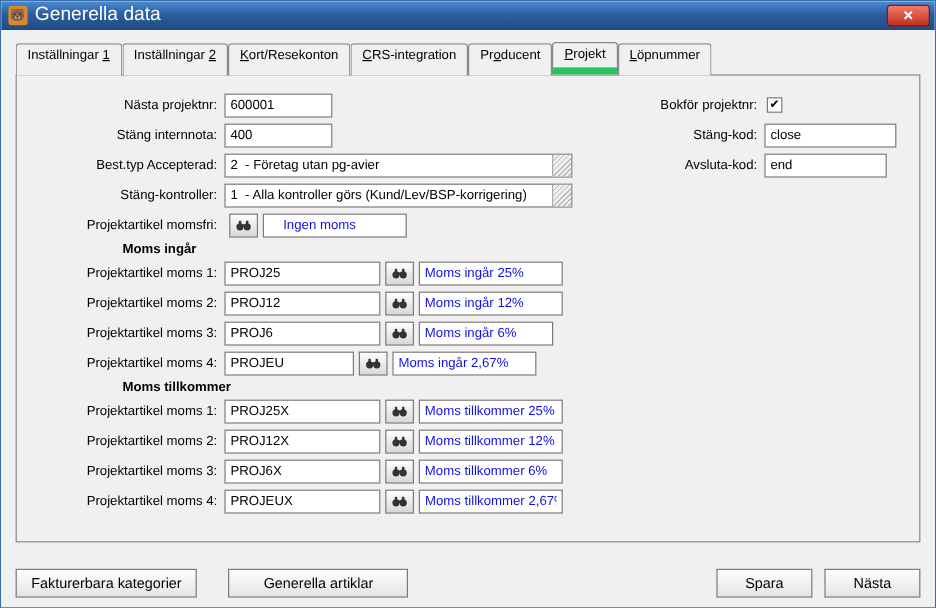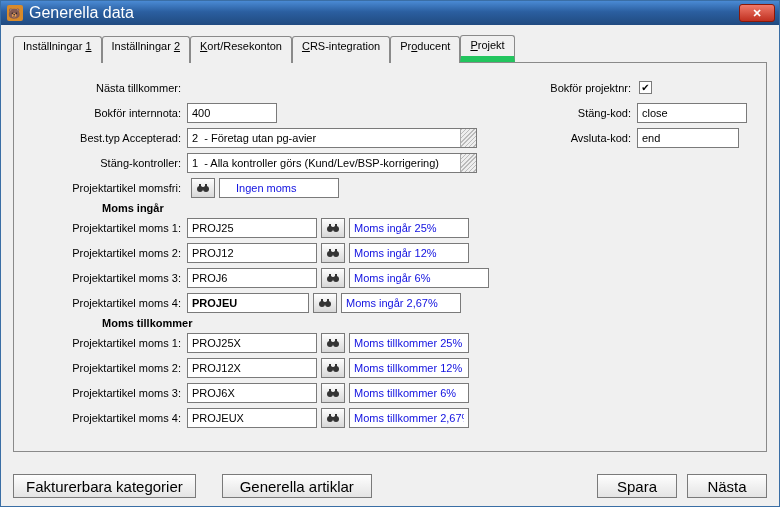--- a/index.html
+++ b/index.html
@@ -150,21 +150,21 @@
     left: 12px; right: 12px; bottom: 8px;
     display: flex;
     align-items: center;
   }
   .btn {
     height: 24px;
     border: 1px solid #7a7a7a;
     background: linear-gradient(to bottom, #fefefe, #e4e4e4);
     cursor: pointer;
     font-family: Tahoma, sans-serif;
-    font-size: 15px;
+    font-size: 12px;
     padding: 0 12px;
     min-width: 80px;
   }
   .btn-wide { min-width: 150px; }
   .spacer { flex: 1; }
 </style>
 </head>
 <body>
 
 <div class="titlebar">
@@ -177,33 +177,35 @@
 
 <div class="client">
 
   <div class="tabs" id="tabs">
       <div class="tab">Inställningar <u>1</u></div>
       <div class="tab">Inställningar <u>2</u></div>
       <div class="tab"><u>K</u>ort/Resekonton</div>
       <div class="tab"><u>C</u>RS-integration</div>
       <div class="tab">Pr<u>o</u>ducent</div>
       <div class="tab active"><u>P</u>rojekt</div>
+      <div class="tab"><u>L</u>öpnummer</div>
     </div>
 
   <div class="tabpanel">
     <div class="cols">
 
       <div class="leftcol">
 
         <div class="row">
-          <span class="lbl">Nästa tillkommer:</span>
-        </div>
-
-        <div class="row">
-          <span class="lbl">Bokför internnota:</span>
+          <span class="lbl">Nästa projektnr:</span>
+          <input class="inp" style="width: 90px;" value="600001">
+        </div>
+
+        <div class="row">
+          <span class="lbl">Stäng internnota:</span>
           <input class="inp" style="width: 90px;" value="400">
         </div>
 
 
         <div class="row">
           <span class="lbl">Best.typ Accepterad:</span>
           <span class="combo-wrap" style="width:290px">
             <input class="inp combo" style="width: 290px;" value="2  - Företag utan pg-avier">
             <span class="combo-grip"></span>
           </span>
@@ -266,25 +268,25 @@
               <input class="inp" style="width: 130px;" value="PROJ6">
               <button class="binoc-btn">
                 <svg viewBox="0 0 14 12">
                   <circle cx="4" cy="7" r="3" fill="#333"></circle>
                   <circle cx="10" cy="7" r="3" fill="#333"></circle>
                   <rect x="5" y="5" width="4" height="2" fill="#333"></rect>
                   <rect x="3" y="2" width="2" height="3" fill="#333"></rect>
                   <rect x="9" y="2" width="2" height="3" fill="#333"></rect>
                 </svg>
               </button>
-              <input class="inp ro-blue" style="width: 140px; margin-left: 4px;" readonly="" value="Moms ingår 6%">
+              <input class="inp ro-blue" style="width: 112px; margin-left: 4px;" readonly="" value="Moms ingår 6%">
             </div>
             <div class="row">
               <span class="lbl">Projektartikel moms 4:</span>
-              <input class="inp" style="width: 122px; font-weight: bold;" value="PROJEU">
+              <input class="inp" style="width: 108px;" value="PROJEU">
               <button class="binoc-btn">
                 <svg viewBox="0 0 14 12">
                   <circle cx="4" cy="7" r="3" fill="#333"></circle>
                   <circle cx="10" cy="7" r="3" fill="#333"></circle>
                   <rect x="5" y="5" width="4" height="2" fill="#333"></rect>
                   <rect x="3" y="2" width="2" height="3" fill="#333"></rect>
                   <rect x="9" y="2" width="2" height="3" fill="#333"></rect>
                 </svg>
               </button>
               <input class="inp ro-blue" style="width: 120px; margin-left: 4px;" readonly="" value="Moms ingår 2,67%">

